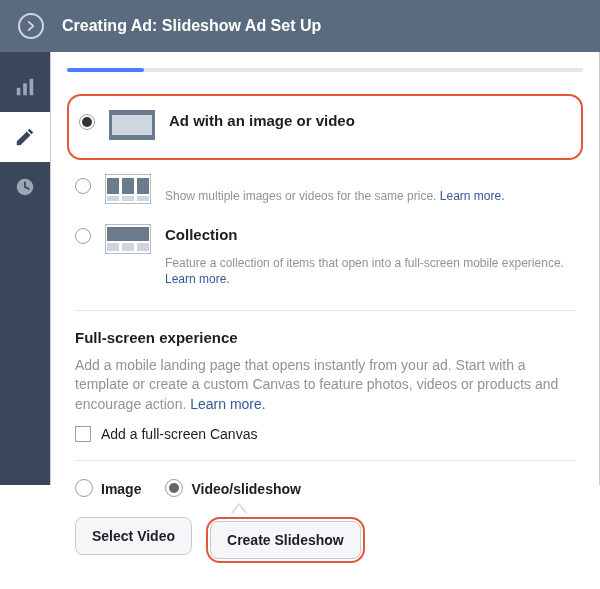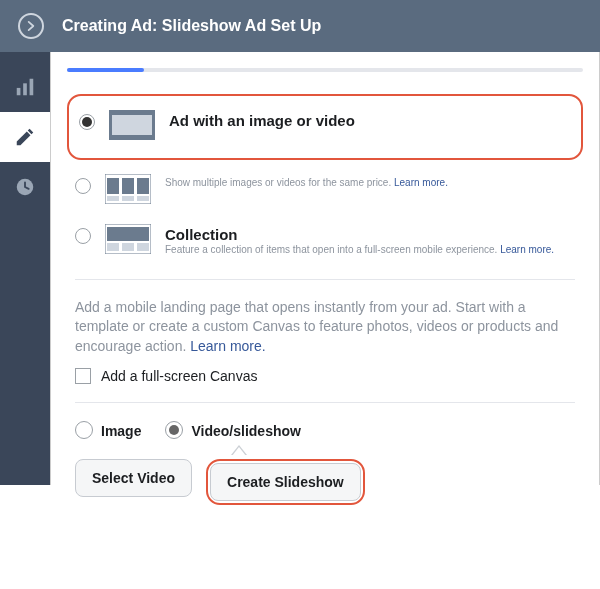--- a/index.html
+++ b/index.html
@@ -61,21 +61,21 @@
     margin:6px 14px 0 8px;flex:none;position:relative;background:#fff;
   }
   .radio.checked:after{
     content:"";position:absolute;left:2px;top:2px;width:10px;height:10px;
     background:#333;border-radius:50%;
   }
   .thumb{width:46px;height:30px;flex:none;margin-right:14px;margin-top:2px}
   .opt-text{flex:1;padding-top:4px}
   .opt-title{font-weight:700;font-size:15px;color:#1c1e21}
   .opt-sub{font-weight:400;color:#1c1e21}
-  .opt-desc{color:#8d949e;font-size:10px;margin-top:0;line-height:1.35}
+  .opt-desc{color:#8d949e;font-size:12px;margin-top:12px;line-height:1.35}
   .link{color:#365899}
 
   
   .callout{
     border:2px solid #e2563c;border-radius:14px;
     padding:6px 8px 6px 2px;margin-bottom:6px;
   }
 
   hr.sep{border:none;border-top:1px solid #e4e6eb;margin:10px 8px 18px 8px}
 
@@ -211,20 +211,21 @@
       <div class="opt-text">
         <div class="opt-title">Collection</div>
         <div class="opt-desc">
           <span>Feature a collection of items that open into a full-screen mobile experience. </span><span class="link">Learn more.</span>
         </div>
       </div>
     </div>
 
     <hr class="sep">
 
+    <div class="section-title">Full-screen experience</div>
     <div class="section-desc">
       <span>Add a mobile landing page that opens instantly from your ad. Start with a template or create a custom Canvas to feature photos, videos or products and encourage action. </span><span class="link">Learn more.</span>
     </div>
     <div class="checkbox-row">
       <div class="checkbox"></div>
       <span>Add a full-screen Canvas</span>
     </div>
 
     <hr class="sep">
 

